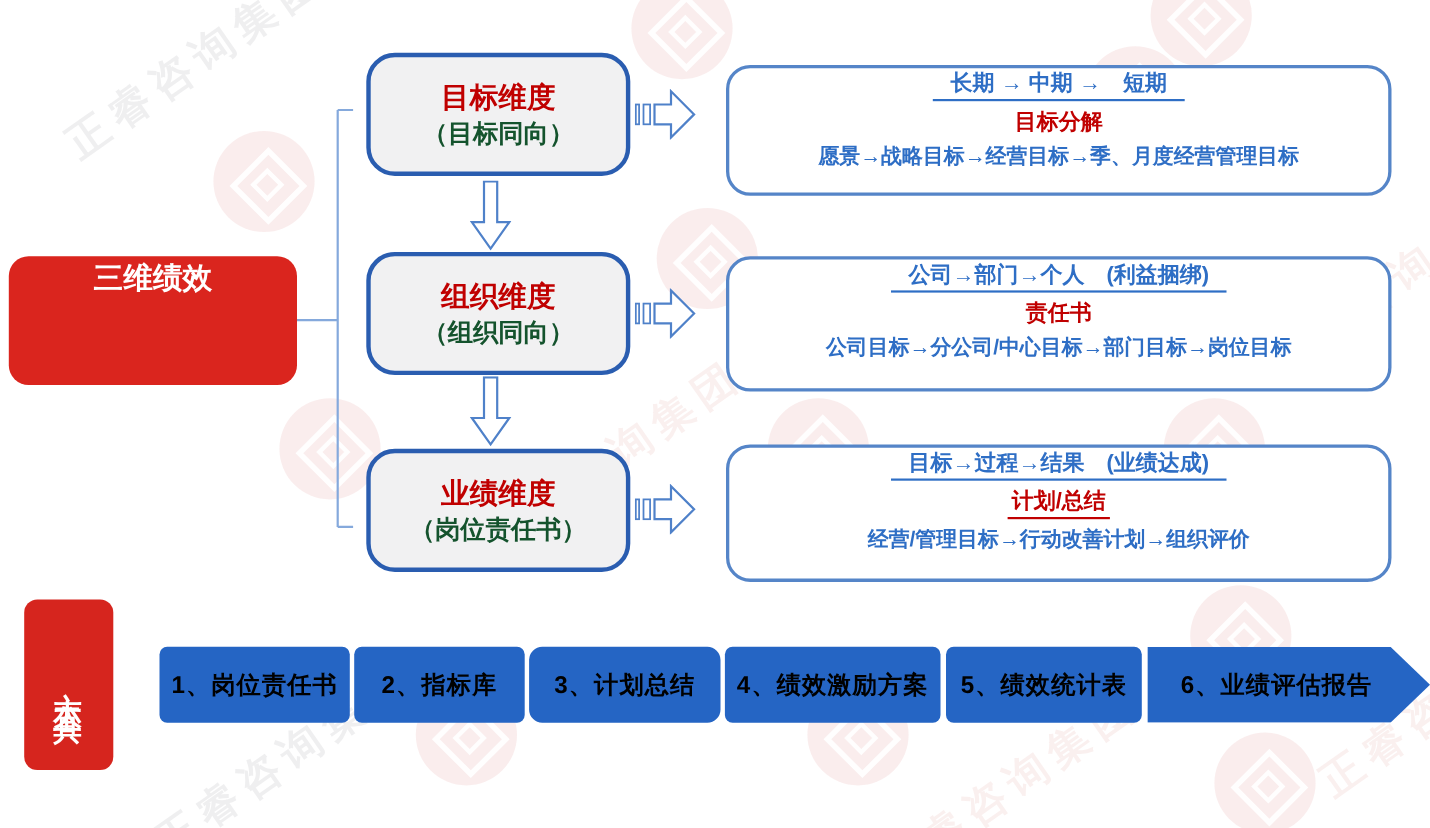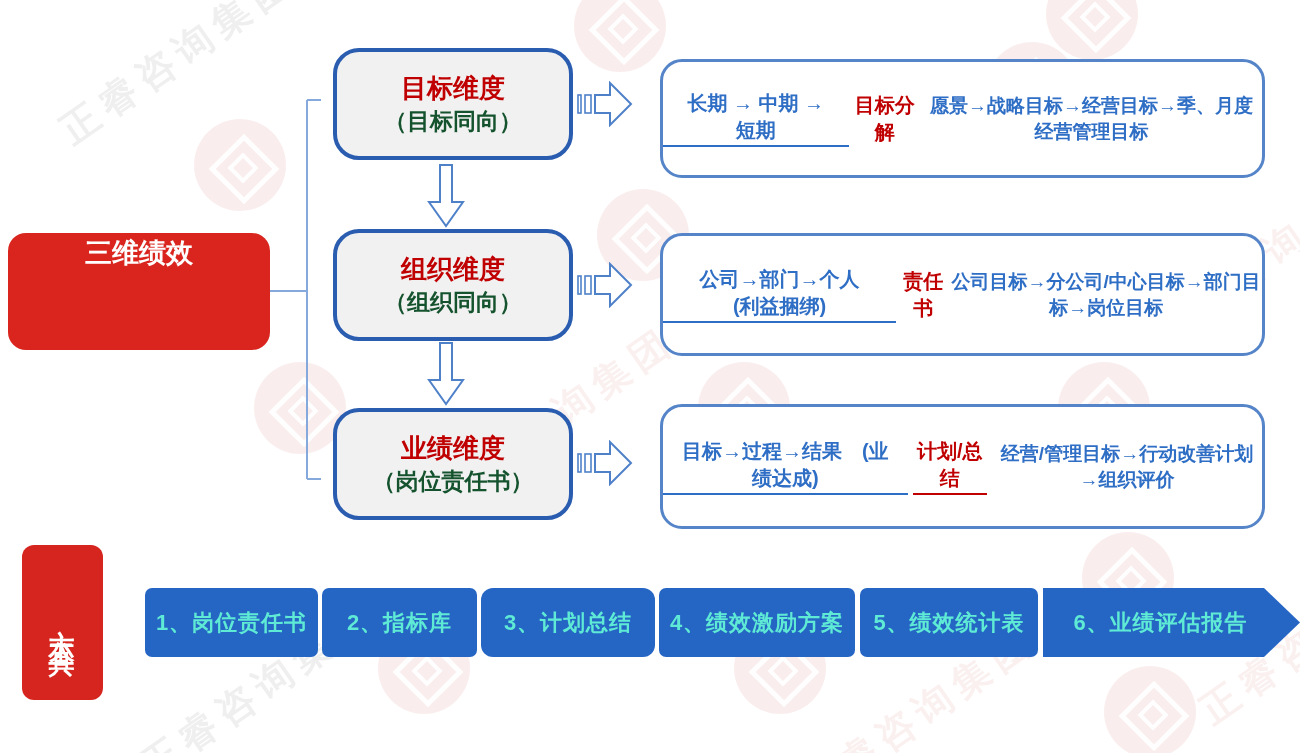--- a/index.html
+++ b/index.html
@@ -40,21 +40,21 @@
     display:flex; flex-direction:column; justify-content:center; align-items:center;
     text-align:center; line-height:1.35;
   }
   .dim-title { color:#C00000; font-weight:bold; font-size:26px; }
   .dim-sub   { color:#14532d; font-weight:bold; font-size:23px; }
 
   
   .detail-box {
     position:absolute; left:660px; width:599px;
     background:#ffffff; border:3px solid #5585C8; border-radius:22px;
-    display:flex; justify-content:flex-start; align-items:center;
+    display:flex; flex-direction:column; justify-content:flex-start; align-items:center;
     gap:5px; text-align:center;
   }
   .d1 { color:#2E6EC5; font-weight:bold; font-size:20px; padding:0 16px 1px 16px; border-bottom:2px solid #2E6EC5; }
   .d2 { color:#C00000; font-weight:bold; font-size:20px; }
   .d2.u { border-bottom:2px solid #C00000; padding:0 4px 1px 4px; }
   .d3 { color:#2E6EC5; font-weight:bold; font-size:19px; }
 
   
   .overlay { position:absolute; left:0; top:0; }
   .arrow-svg { position:absolute; }
@@ -62,21 +62,21 @@
   
   .tools-label {
     position:absolute; left:22px; top:545px; width:81px; height:155px;
     background:#D6251E; border-radius:12px; color:#ffffff;
     font-weight:bold; font-size:26px;
     display:flex; align-items:center; justify-content:center;
     writing-mode:vertical-rl; text-orientation:upright; letter-spacing:7px;
   }
   .seg {
     position:absolute; top:588px; height:69px; background:#2565C4;
-    color:#5eead4; font-weight:bold; font-size:22px;
+    color:#000000; font-weight:bold; font-size:22px;
     display:flex; align-items:center; justify-content:center;
     border-radius:7px; letter-spacing:1px;
   }
   .seg-arrow {
     border-radius:0;
     clip-path:polygon(0 0, 86% 0, 100% 50%, 86% 100%, 0 100%);
   }
 </style>
 </head>
 <body>

